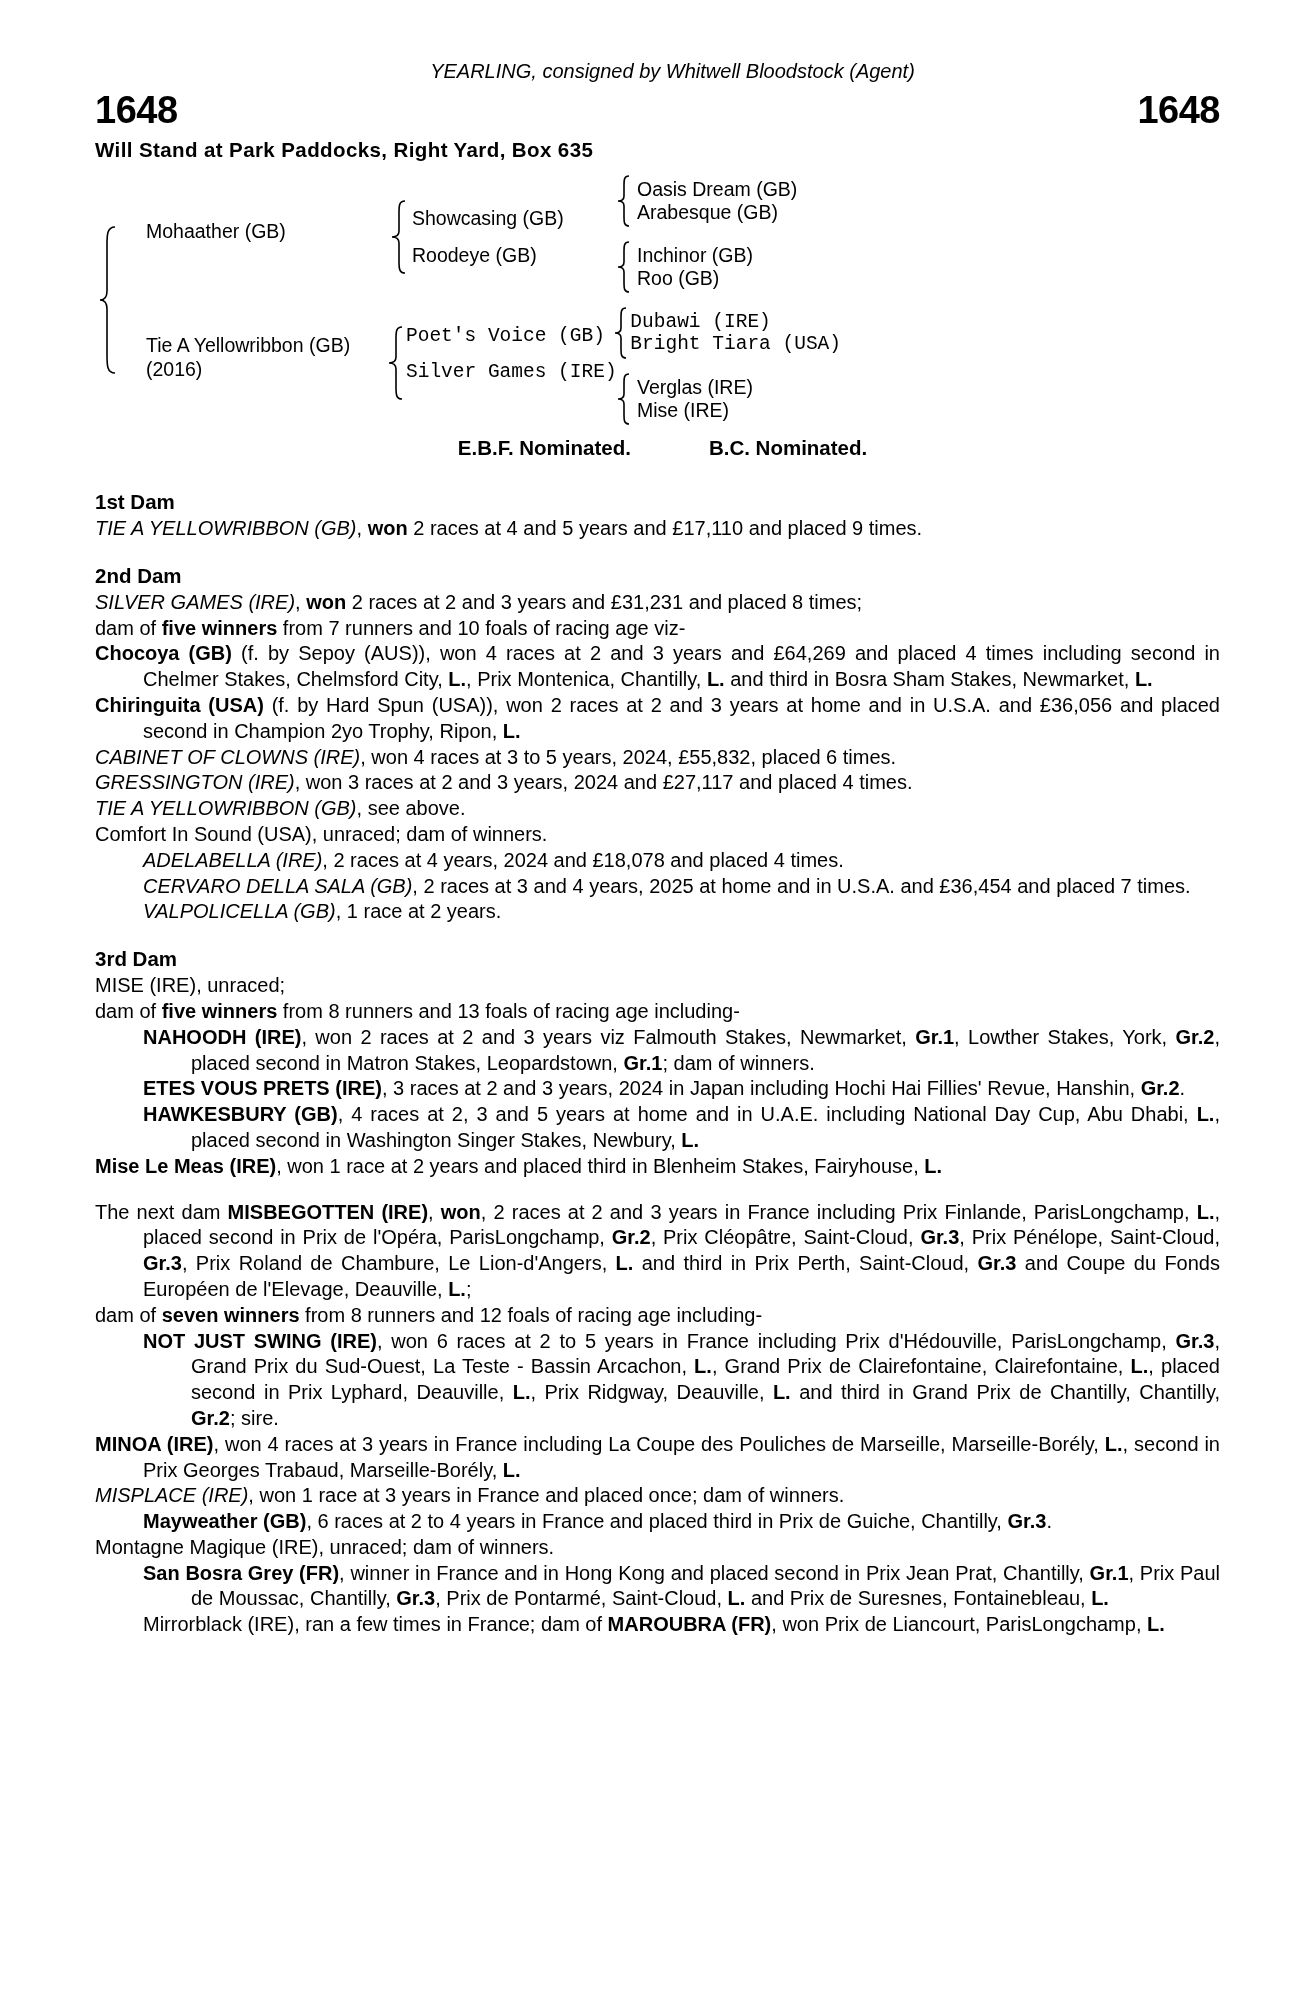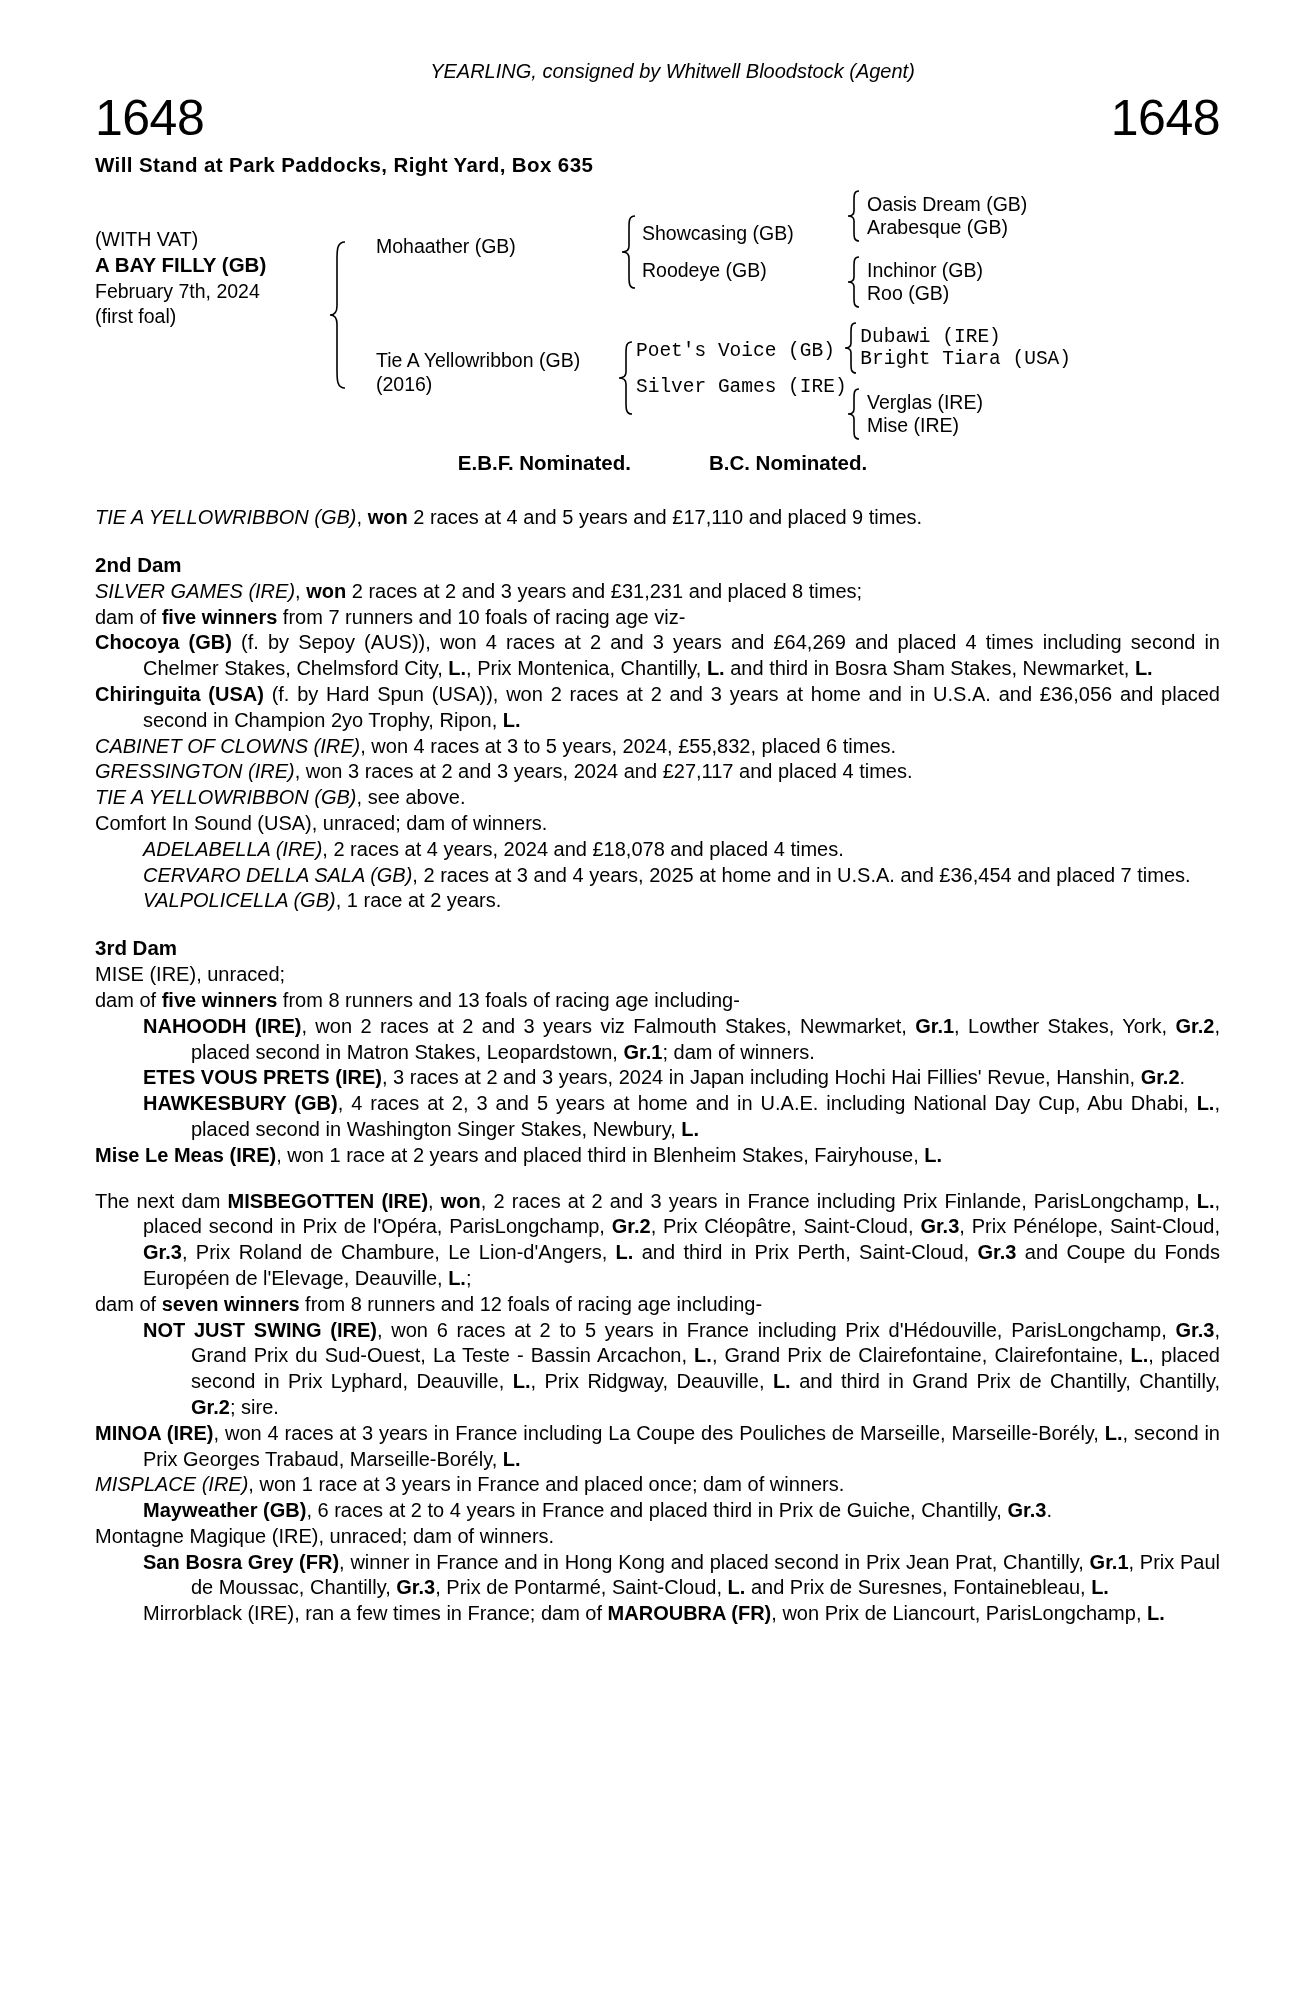--- a/index.html
+++ b/index.html
@@ -23,22 +23,22 @@
     text-align: center;
     font-style: italic;
     font-size: 20px;
     margin-left: 30px;
     margin-bottom: 6px;
   }
   .lot-row {
     display: flex;
     justify-content: space-between;
     align-items: baseline;
-    font-weight: normal;
-    font-size: 50px;
+    font-weight: bold;
+    font-size: 38px;
     letter-spacing: -0.5px;
     margin-bottom: 6px;
   }
   .standing {
     font-weight: bold;
     font-size: 20.5px;
     letter-spacing: 0.4px;
     margin-bottom: 12px;
   }
 
@@ -136,26 +136,20 @@
 
   <div class="lot-row">
     <span>1648</span>
     <span>1648</span>
   </div>
 
   <div class="standing">Will Stand at Park Paddocks, Right Yard, Box 635</div>
 
   <div class="ped">
 
-    <div class="ped-col1">
-      <div>(WITH VAT)</div>
-      <div class="name">A BAY FILLY (GB)</div>
-      <div>February 7th, 2024</div>
-      <div>(first foal)</div>
-    </div>
 
     <div class="brace">
       <svg width="22" height="150" viewBox="0 0 22 150" aria-hidden="true">
         <path d="M18 2 C10 2 10 10 10 20 L10 66 C10 73 7 75 3 75 C7 75 10 77 10 84 L10 130 C10 140 10 148 18 148" fill="none" stroke="#000" stroke-width="1.6"></path>
       </svg>
     </div>
 
     <div class="ped-col2">
       <div class="sireblock pad-v">
         <div class="line">Mohaather (GB)</div>
@@ -243,20 +237,21 @@
         </div>
       </div>
     </div>
   </div>
 
   <div class="noms">
     <span>E.B.F. Nominated.</span>
     <span>B.C. Nominated.</span>
   </div>
 
+  <div class="sec-title">1st Dam</div>
   <p class="blk nojust"><span class="i">TIE A YELLOWRIBBON (GB)</span><span>, </span><span class="b">won</span><span> 2 races at 4 and 5 years and £17,110 and placed 9 times.</span></p>
 
   <div class="sec-title">2nd Dam</div>
   <p class="blk nojust"><span class="i">SILVER GAMES (IRE)</span>, <span class="b">won</span><span> 2 races at 2 and 3 years and £31,231 and placed 8 times;</span></p>
   <p class="blk nojust"><span>dam of </span><span class="b">five winners</span><span> from 7 runners and 10 foals of racing age viz-</span></p>
 
   <p class="blk hang0"><span class="b">Chocoya (GB)</span><span> (f. by Sepoy (AUS)), won 4 races at 2 and 3 years and £64,269 and placed 4 times including second in Chelmer Stakes, Chelmsford City, <b>L.</b>, Prix Montenica, Chantilly, <b>L.</b> and third in Bosra Sham Stakes, Newmarket, <b>L.</b></span></p>
   <p class="blk hang0"><span class="b">Chiringuita (USA)</span><span> (f. by Hard Spun (USA)), won 2 races at 2 and 3 years at home and in U.S.A. and £36,056 and placed second in Champion 2yo Trophy, Ripon, <b>L.</b></span></p>
   <p class="blk hang0 nojust"><span class="i">CABINET OF CLOWNS (IRE)</span><span>, won 4 races at 3 to 5 years, 2024, £55,832, placed 6 times.</span></p>
   <p class="blk hang0 nojust"><span class="i">GRESSINGTON (IRE)</span><span>, won 3 races at 2 and 3 years, 2024 and £27,117 and placed 4 times.</span></p>

